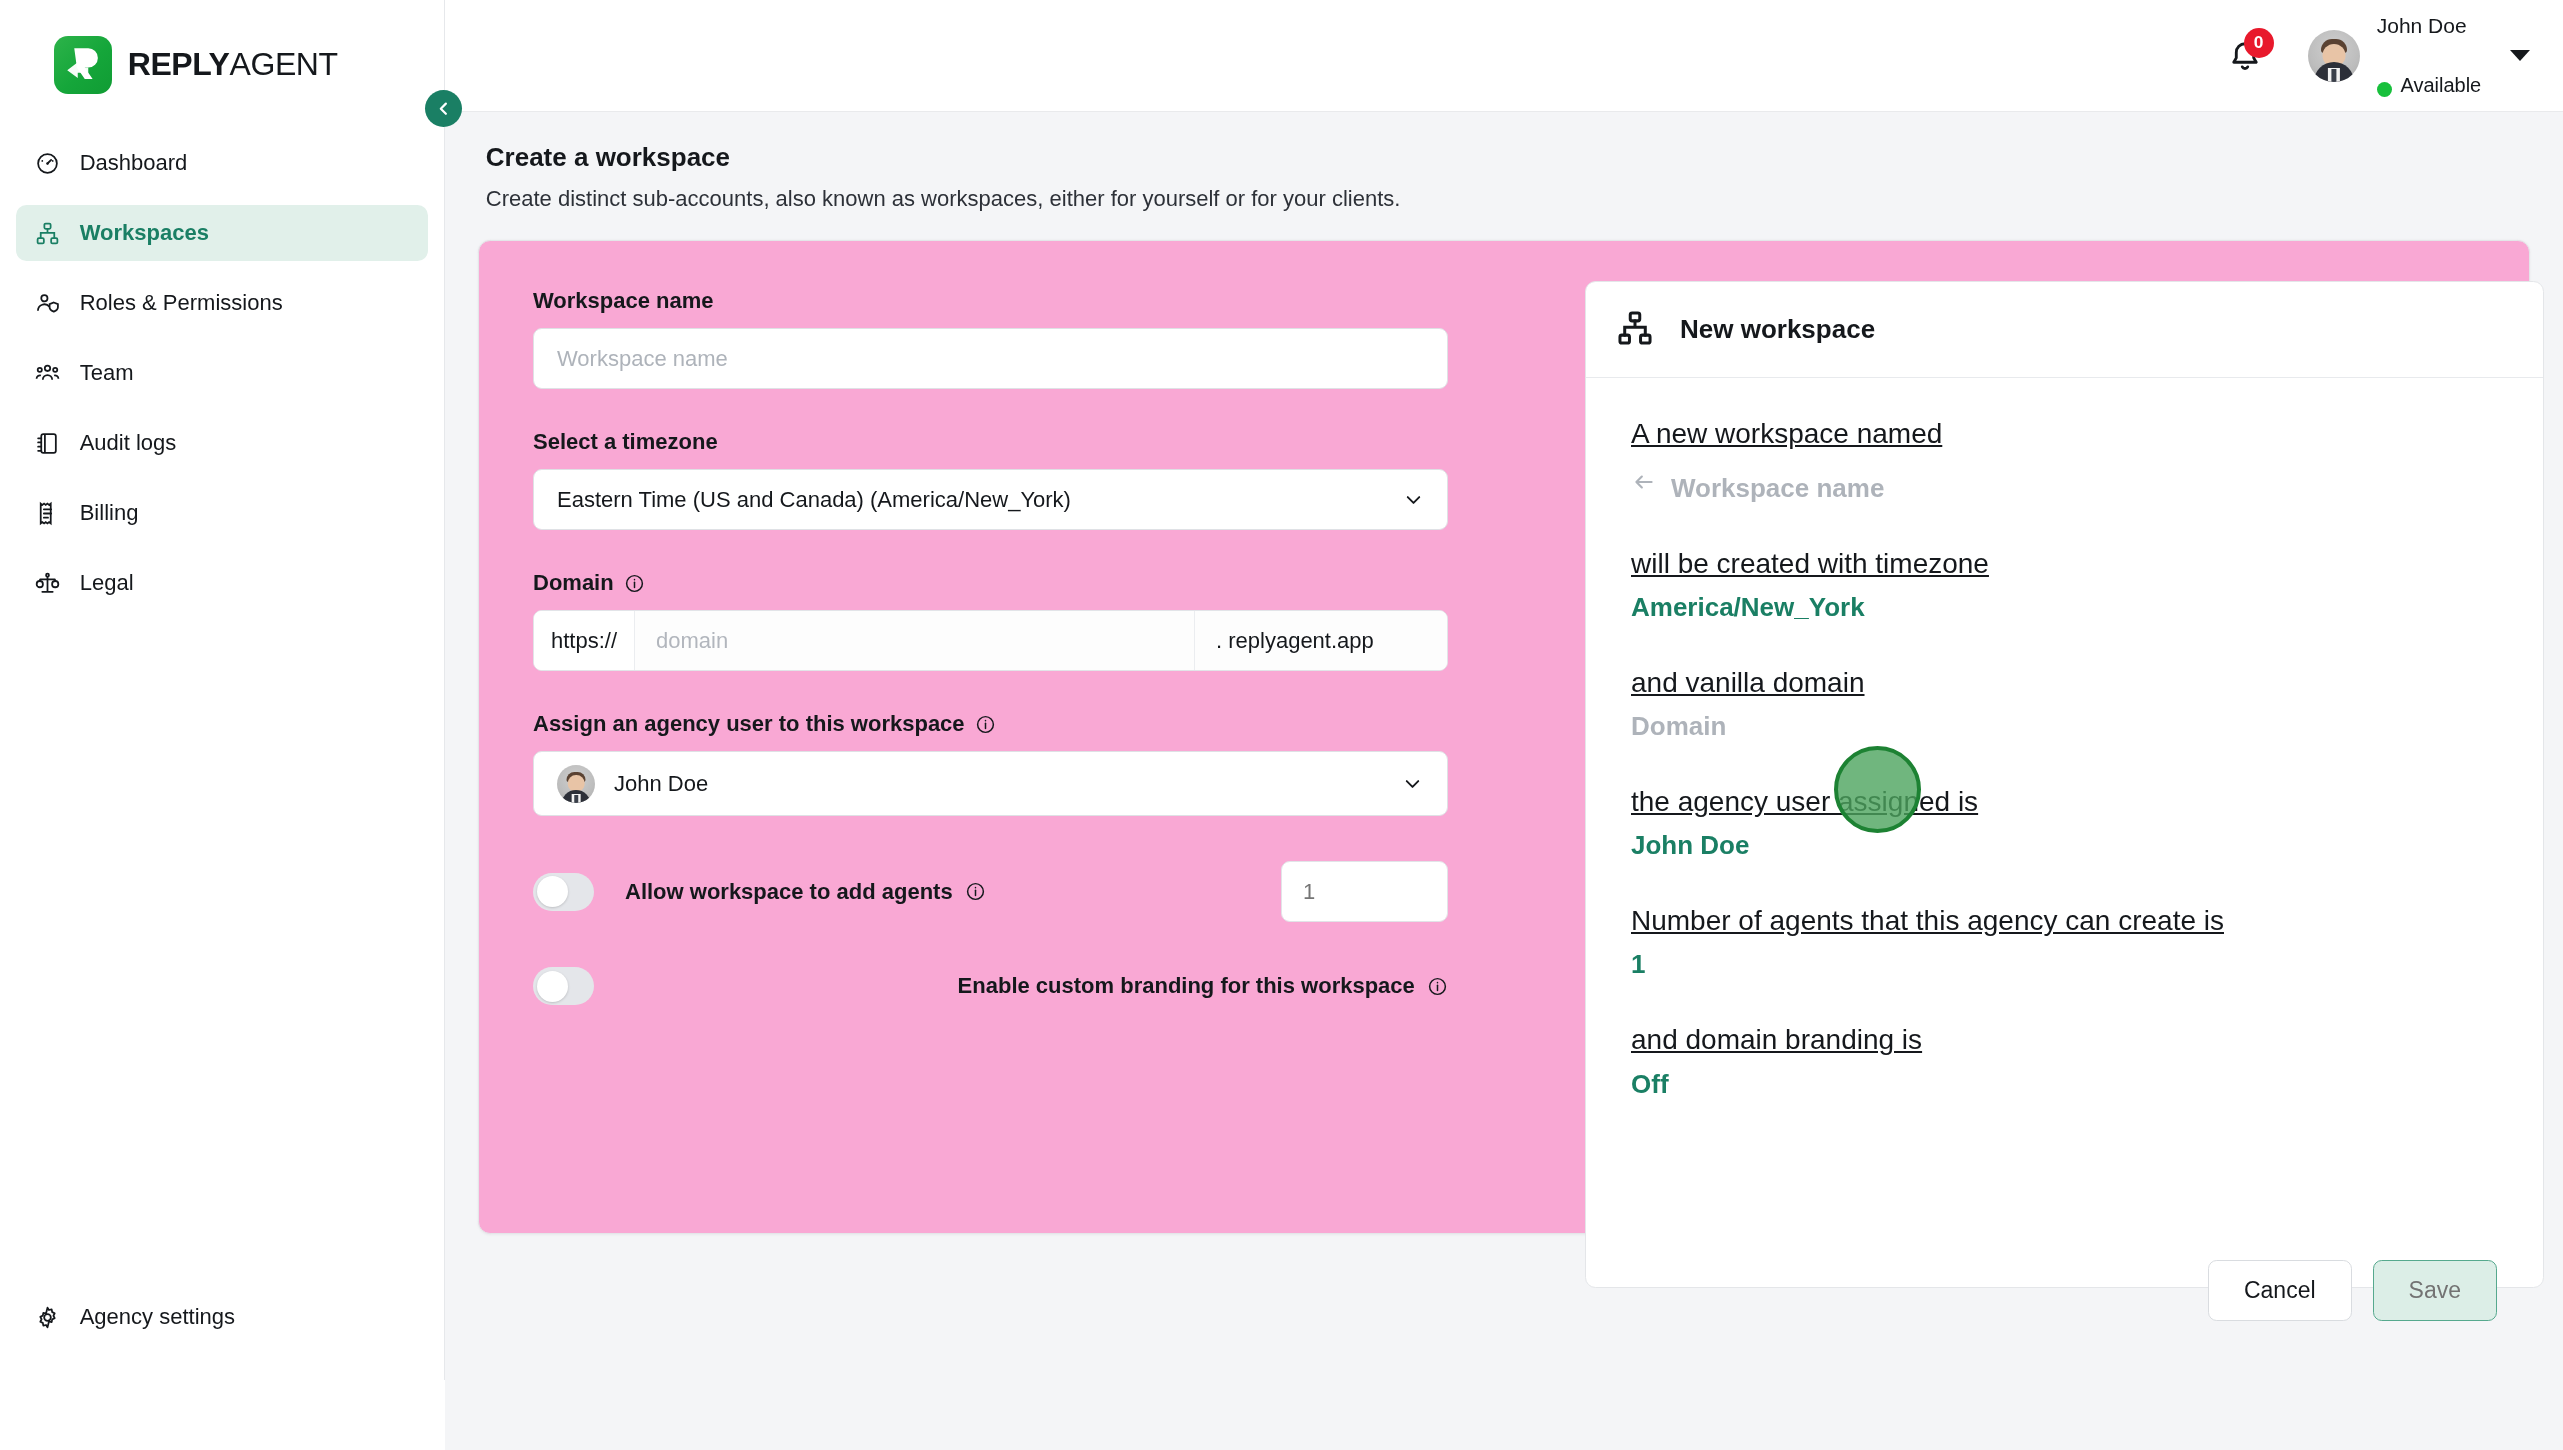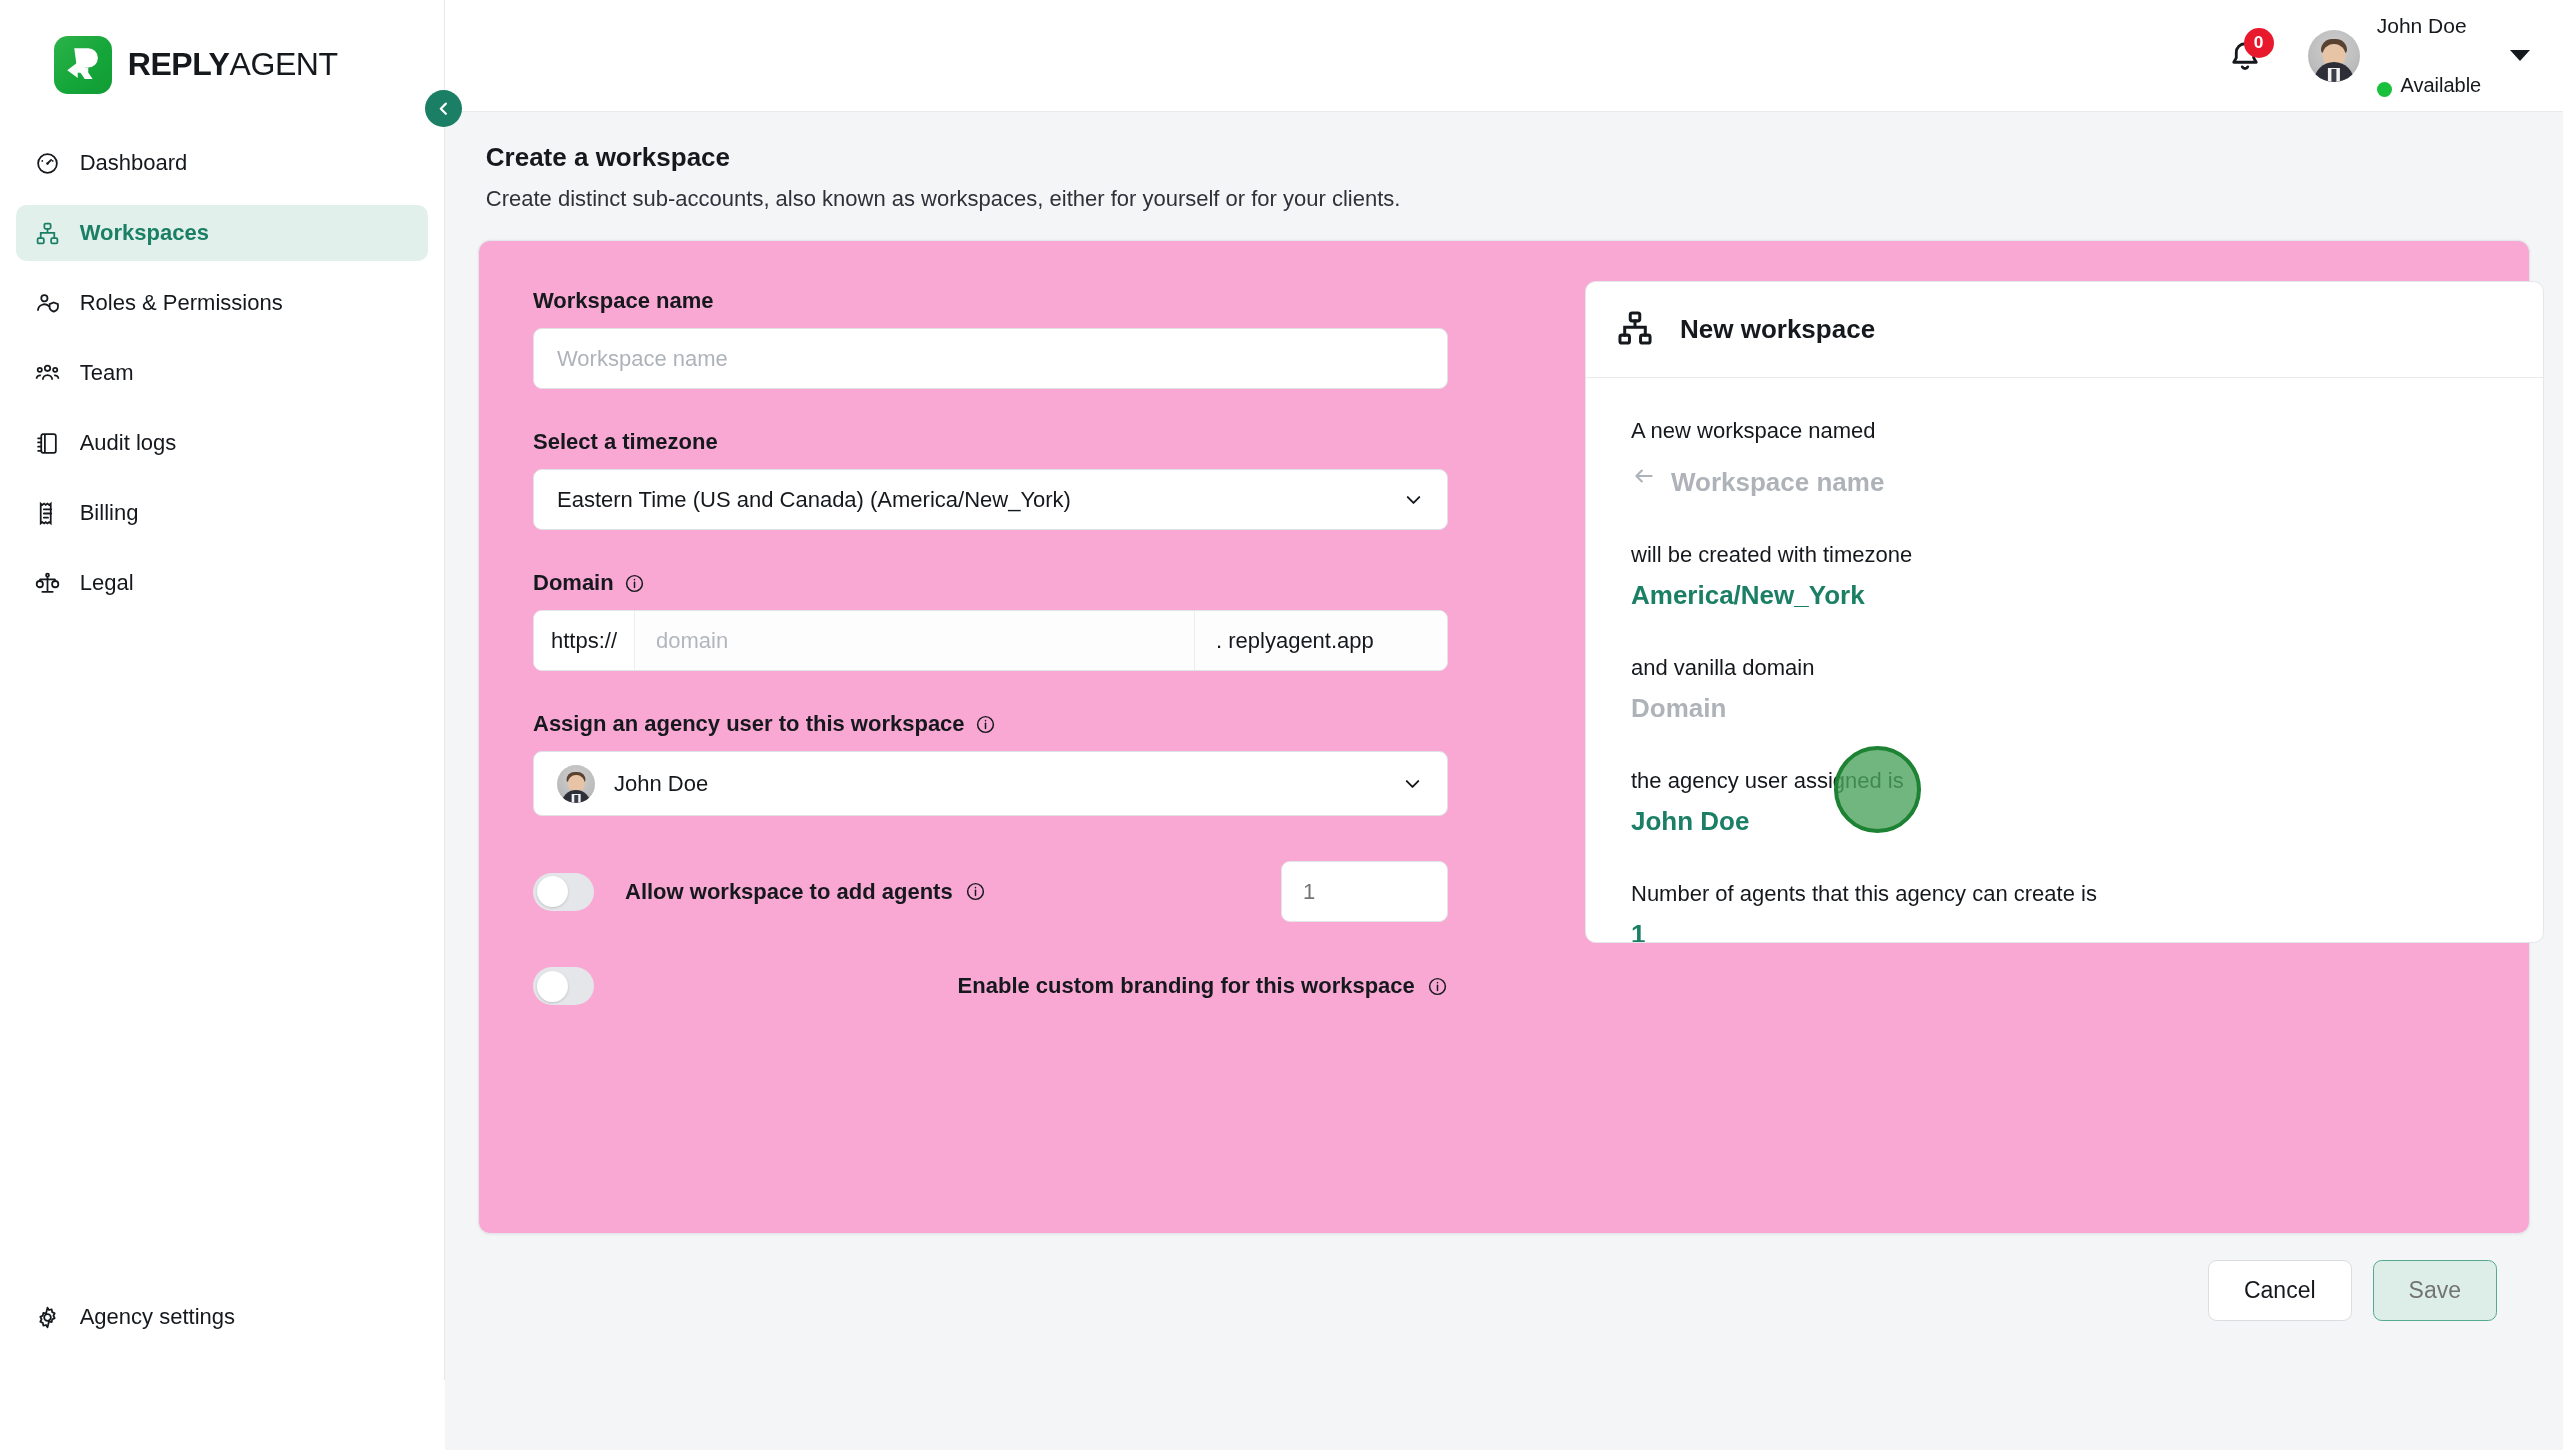--- a/index.html
+++ b/index.html
@@ -187,29 +187,29 @@
 
   .info-ico { width:21px;height:21px;display:inline-flex;align-items:center;justify-content:center; }
 
   
   .preview {
     margin-left: auto;
     width: 959px; flex: 0 0 959px;
     border: 0.9px solid #e4e6e9; border-radius: 10.5px;
     background:#fff; overflow: hidden;
     align-self: flex-start;
-    height: 662px;
+    height: 1007px;
   }
   .preview-head {
     height: 96px; display:flex; align-items:center; gap: 26px;
     padding-left: 30px; border-bottom: 0.9px solid #e8eaed;
   }
   .preview-title { font-size: 26px; font-weight: bold; color:#15181c; }
   .preview-body { padding: 40px 45px 0 45px; }
-  .pv-label { font-size: 22px; color:#15181c; }
+  .pv-label { font-size: 28px; color:#15181c;text-decoration:underline; }
   .pv-value { font-size: 26px; font-weight: bold; color:#1a7f64; margin-top: 12.2px; }
   .pv-value.muted { color:#aeb3ba; }
   .pv-group { margin-bottom: 44px; }
   .pv-value-row { display:flex; align-items:center; gap: 14px; margin-top: 10.5px; }
 
   
   .actions {
     display:flex; justify-content:flex-end; align-items:center; gap: 21px;
     padding: 26px 33px 31px 0;
   }

